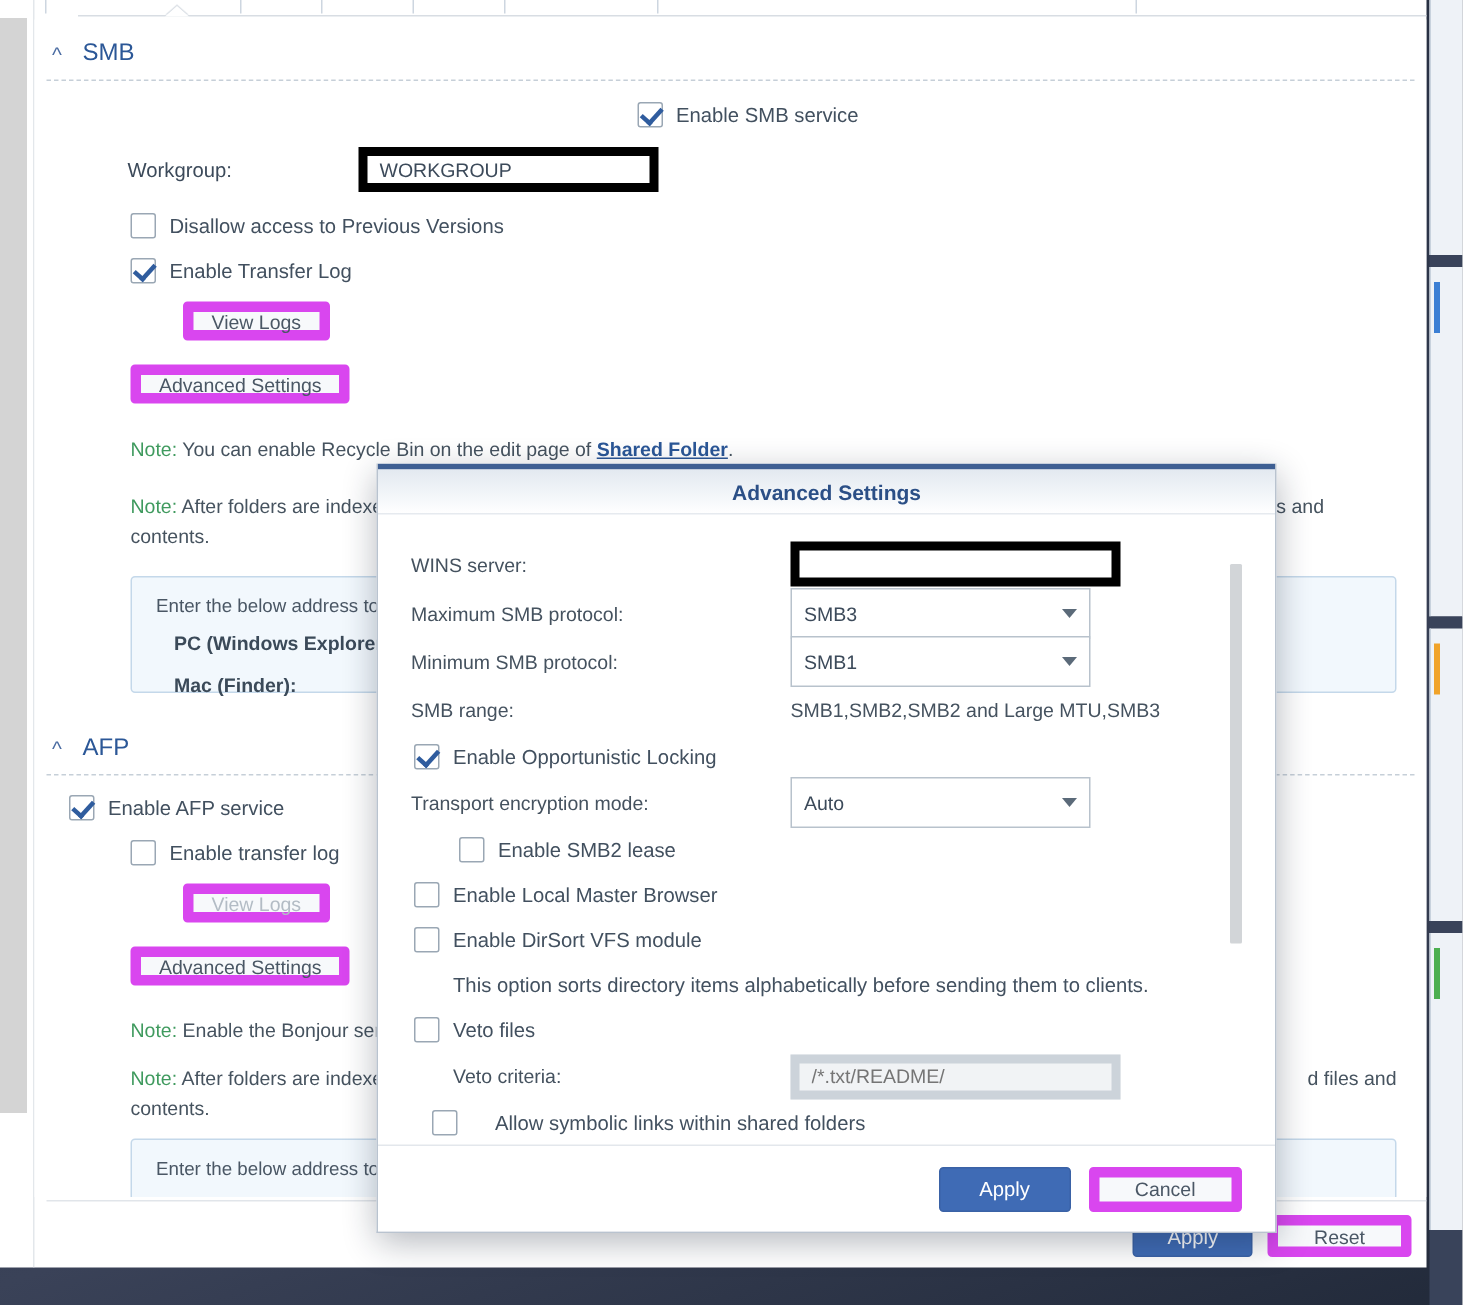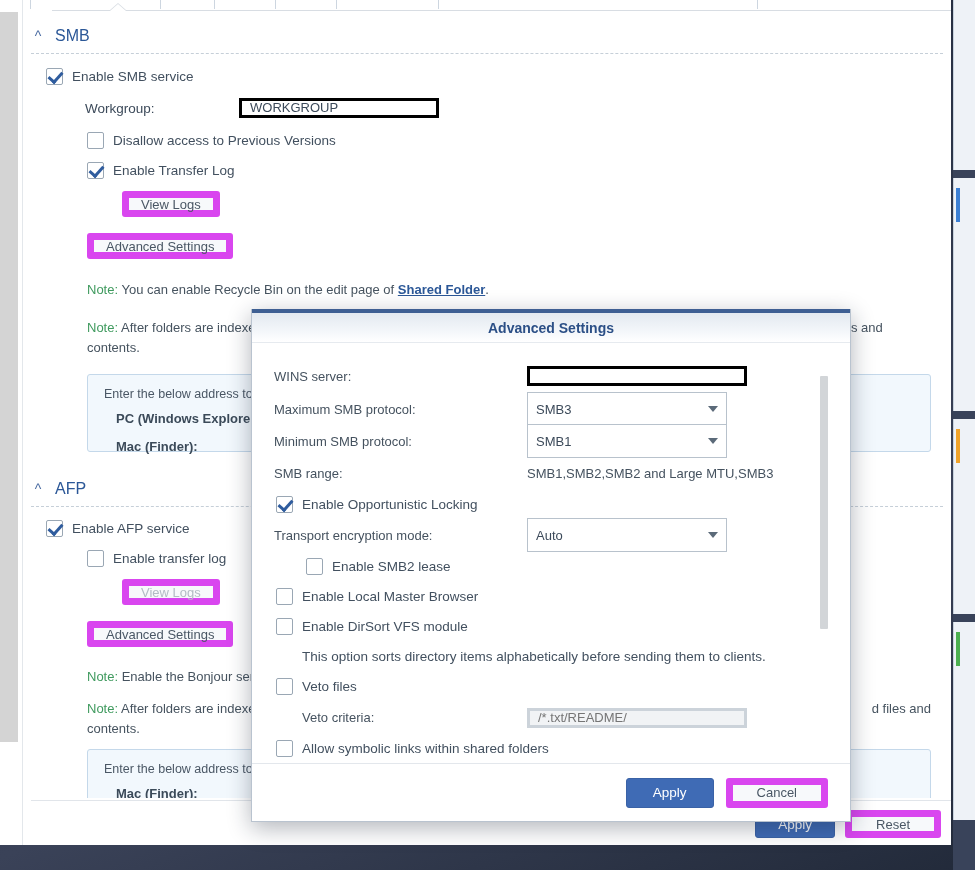--- a/index.html
+++ b/index.html
@@ -112,21 +112,21 @@
     width: 6px; height: 11px;
     border: solid #2f5c9e; border-width: 0 3px 3px 0;
     transform: rotate(42deg);
   }
   .cb.dim { border-color: #ccd3da; background: #f2f4f6; }
 
   .cb-label { margin-left: 9px; font-size: 13.5px; color: #42505f; }
   .cb-label.dim { color: #a9b2bc; }
 
   .txtinput {
-    border: 3px solid #000000; background: #fff; height: 20px;
+    border: 6px solid #000000; background: #fff; height: 30px;
     font-family: "Liberation Sans", sans-serif; font-size: 13px;
     color: #3c4a5a; padding: 0 8px; line-height: 24px;
   }
   .txtinput.disabled { background: #f1f3f5; color: #a16207; border-color: #ccd3da; }
 
   .btn {
     border: 7px solid #d946ef; background: #f7f9fb; border-radius: 3px;
     height: 26px; padding: 0 12px; font-size: 13px; color: #4a5765;
     font-family: "Liberation Sans", sans-serif; cursor: pointer;
     display: inline-flex; align-items: center; justify-content: center;
@@ -249,21 +249,21 @@
     </div>
 
     <div class="content">
 
       <div class="section-head" style="margin-top:6px;">
         <span class="chev">^</span>
         <span class="section-title">SMB</span>
       </div>
       <div class="section-rule"></div>
 
-      <div class="row" style="margin:14px 0 0 23px;">
+      <div class="row" style="margin:14px 0 0 23px;justify-content:center;">
         <span class="cb checked"></span>
         <span class="cb-label">Enable SMB service</span>
       </div>
 
       <div class="row" style="margin:13px 0 0 62px;">
         <span style="width:154px;font-size:13.5px;">Workgroup:</span>
         <input class="txtinput" style="width: 200px;" value="WORKGROUP">
       </div>
 
       <div class="row" style="margin:14px 0 0 64px;">
@@ -423,21 +423,21 @@
       <div class="frow" style="margin-left:24px;height:31px;">
         <span class="cb"></span>
         <span class="cb-label">Veto files</span>
       </div>
 
       <div class="frow" style="margin-left:50px;height:31px;">
         <span style="width:225px;font-size:13px;color:#45525f;">Veto criteria:</span>
         <input class="txtinput disabled" style="width: 220px;" placeholder="/*.txt/README/">
       </div>
 
-      <div class="frow" style="margin-left:24px;height:31px;">
+      <div class="frow" style="margin-left:36px;height:31px;gap:16px;">
         <span class="cb"></span>
         <span class="cb-label">Allow symbolic links within shared folders</span>
       </div>
 
       <div class="frow" style="margin-left:54px;height:31px;">
         <span class="cb dim"></span>
         <span class="cb-label dim">Allow symbolic links across shared folders</span>
       </div>
 
     </div>

